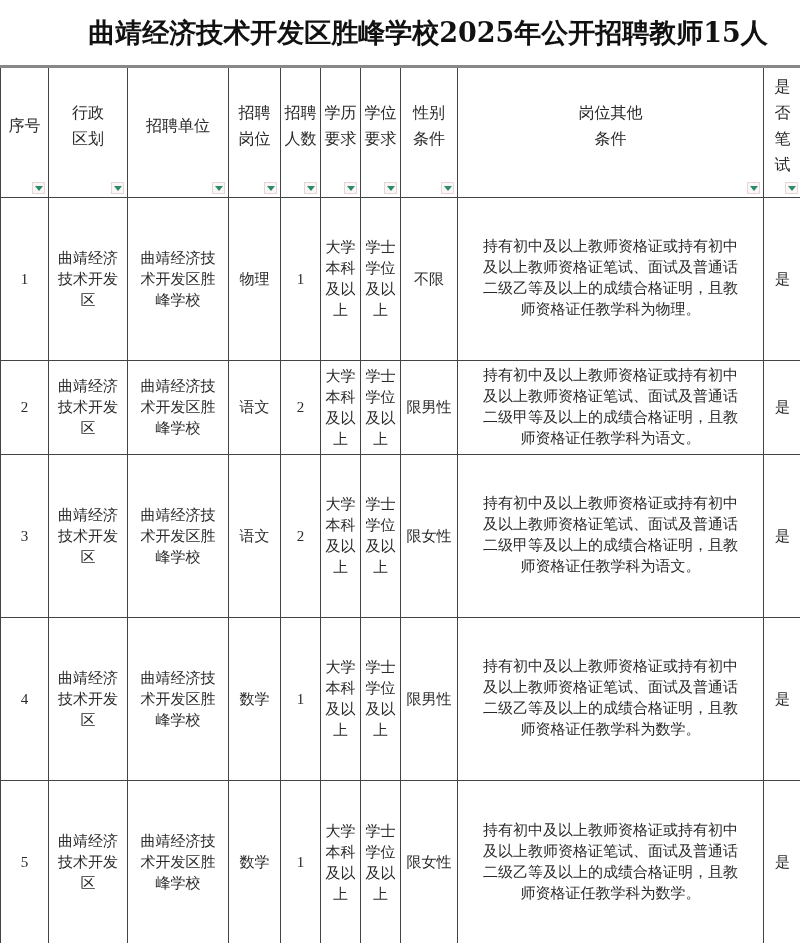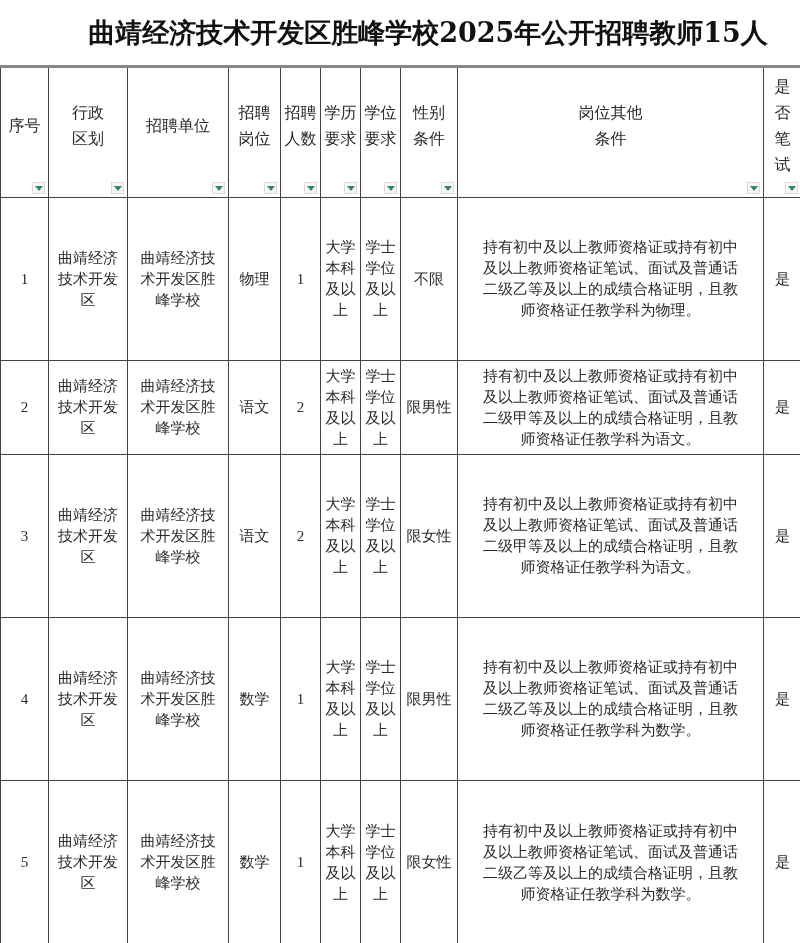--- a/index.html
+++ b/index.html
@@ -16,21 +16,21 @@
                color: #2a2a2a; position: relative; }
   table.grid tr.header-row { height: 131px; }
   table.grid tr.header-row th { border-top: 3px solid #888; font-size: 16px; line-height: 26px; }
   .hdr-text { display: block; padding-bottom: 14px; }
   .filter { position: absolute; right: 3px; bottom: 3px; width: 13px; height: 12px;
             border: 1px solid #e6d6d6; background: #fbf7f7; display: flex;
             align-items: center; justify-content: center; box-sizing: border-box; }
   .filter::after { content: ""; width: 0; height: 0; border-left: 4px solid transparent;
                    border-right: 4px solid transparent; border-top: 5px solid #2a8a6a; }
   .cell-num { font-family: "Liberation Serif", "DejaVu Serif", serif; font-size: 16px; }
-  .cond { padding: 0 10px !important; font-size: 14.5px; line-height: 21px; }
+  .cond { padding: 0 10px !important; font-size: 14.5px; line-height: 21px; font-family: Liberation Mono, monospace; }
   .narrow { font-size: 15px; line-height: 21px; padding: 0 2px; }
 </style>
 </head>
 <body>
 
 <div class="title">曲靖经济技术开发区胜峰学校2025年公开招聘教师15人</div>
 
 <table class="grid">
   <colgroup>
     <col style="width:48px">

